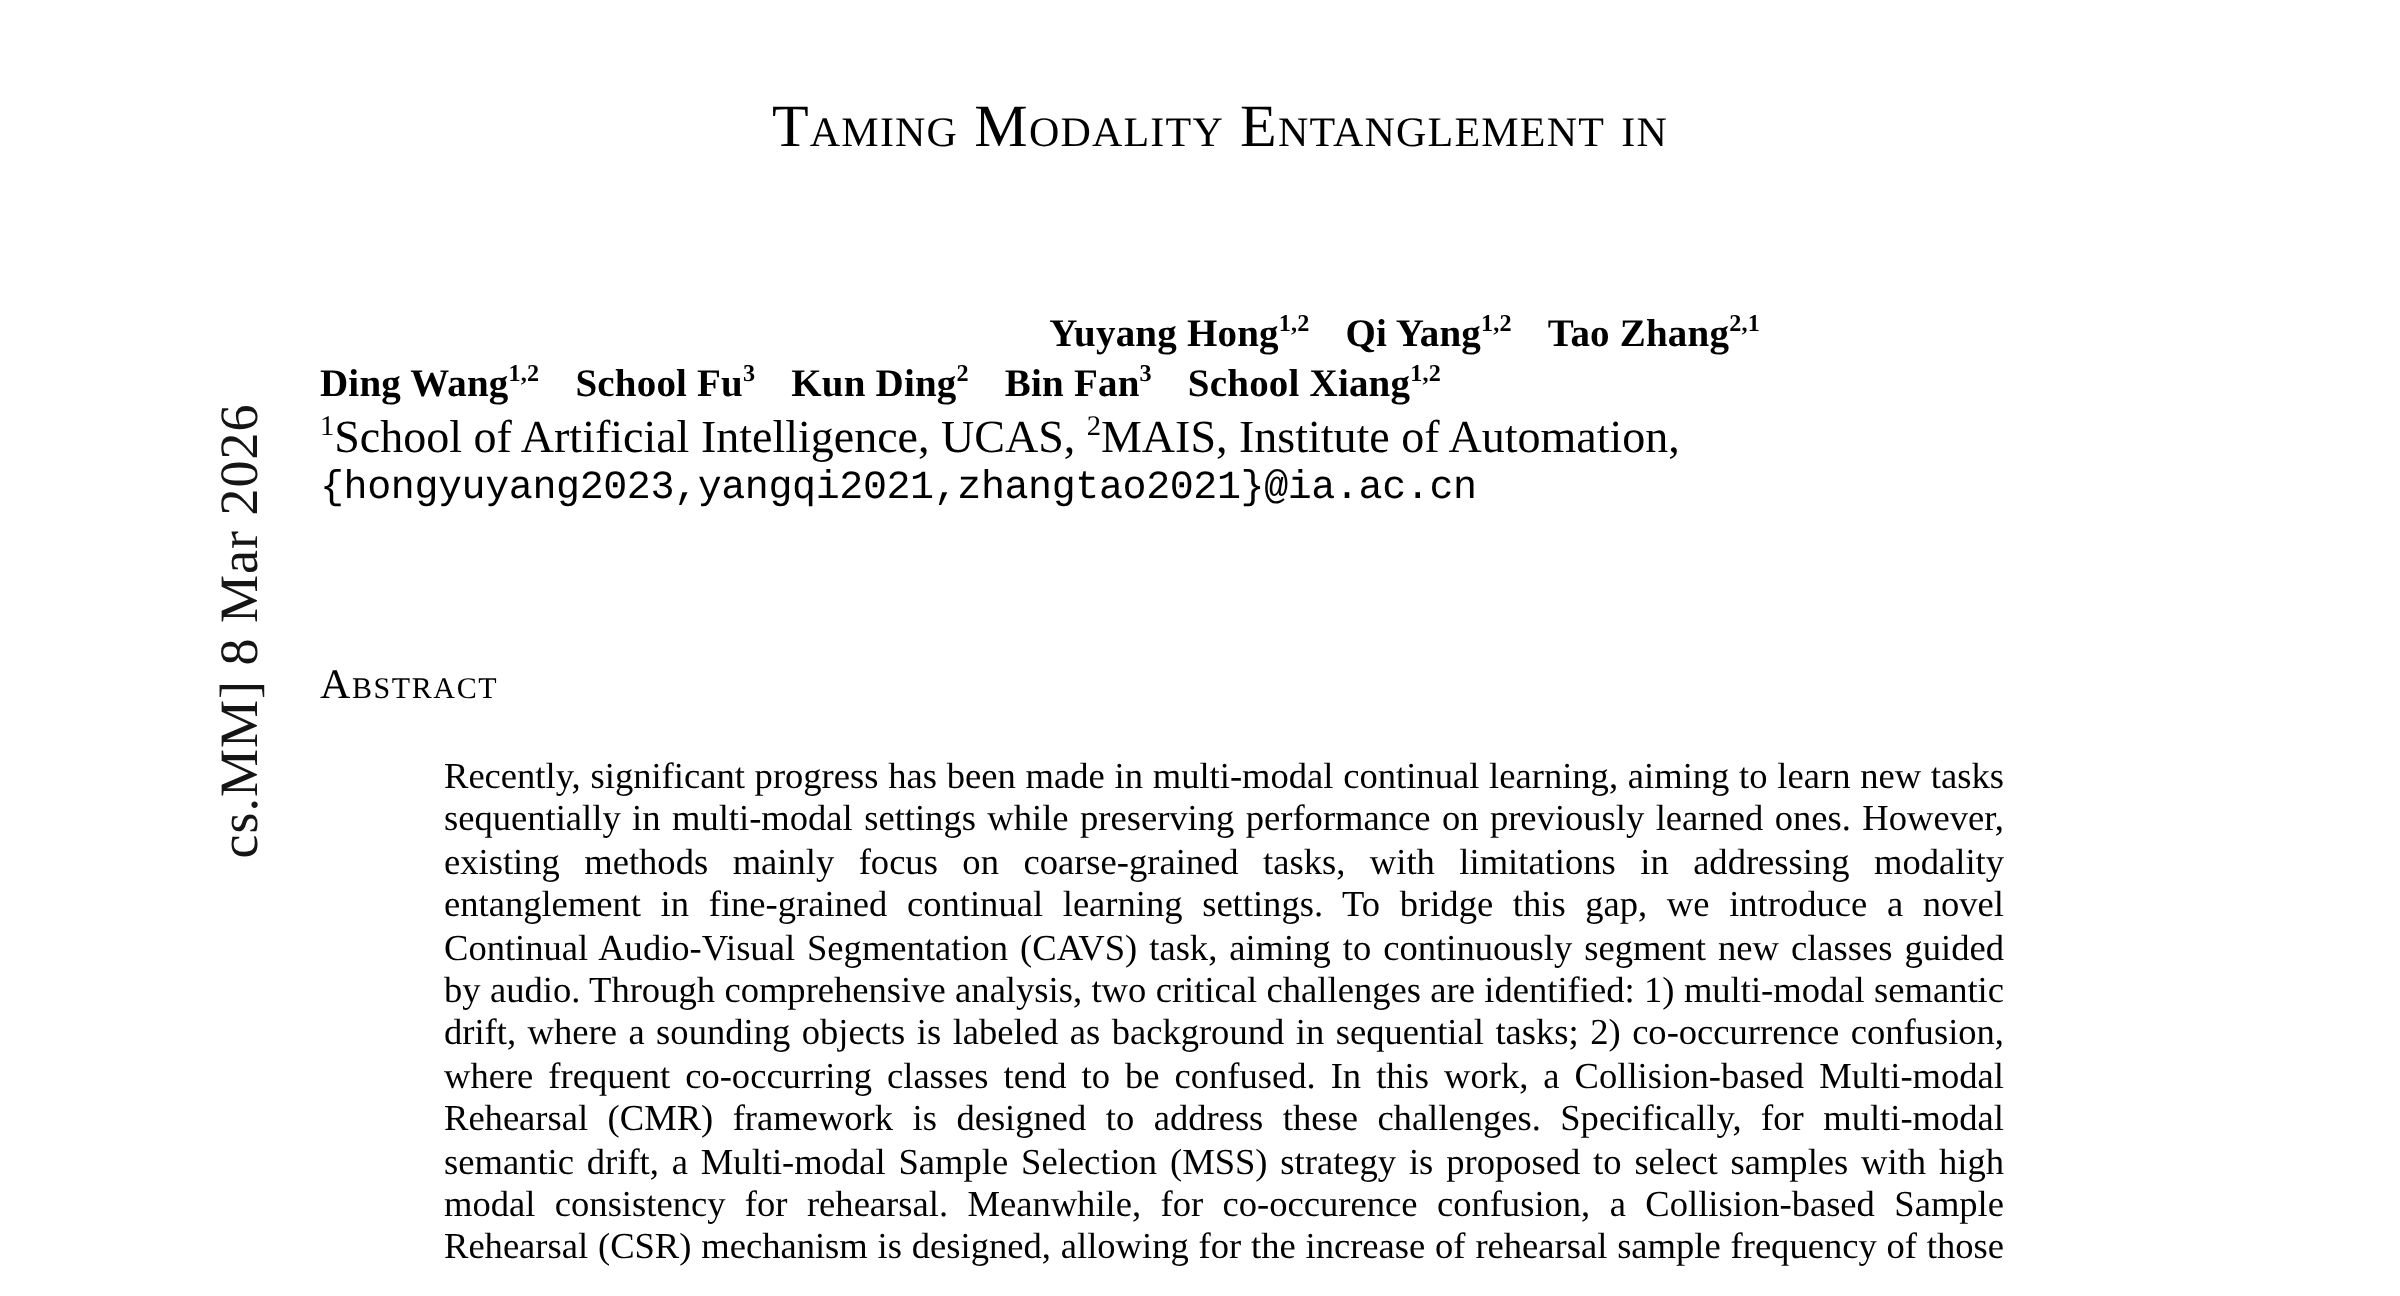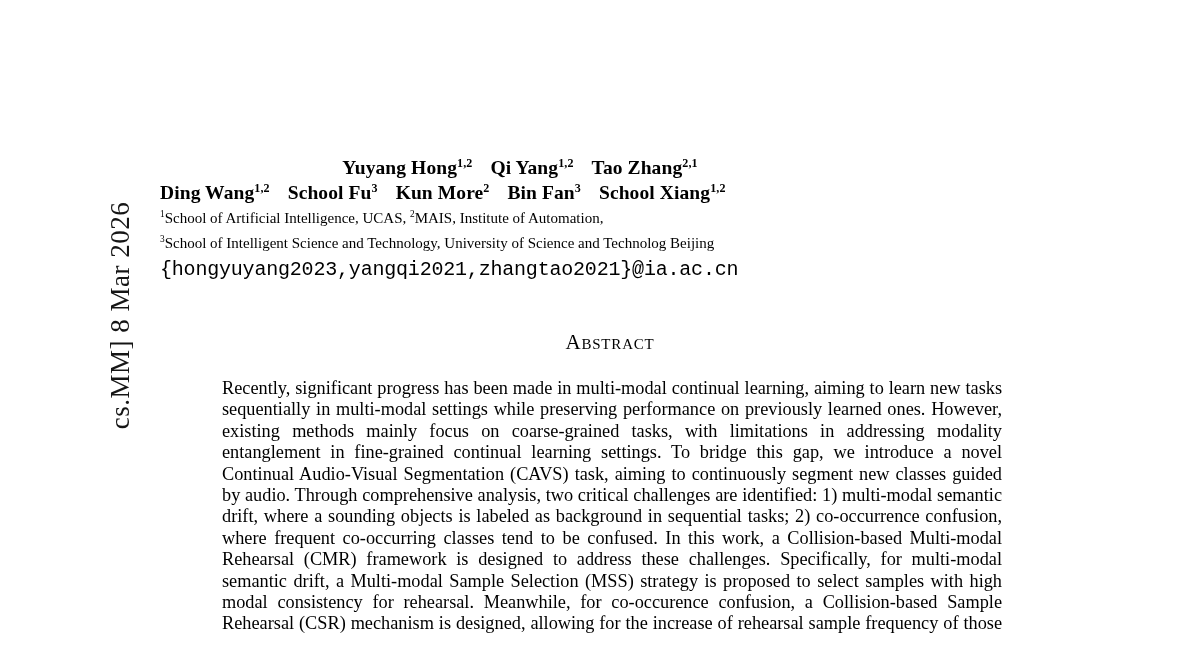--- a/index.html
+++ b/index.html
@@ -62,56 +62,55 @@
     top: 155px;
     width: 900px;
   }
   .author-row {
     font-size: 19.5px;
     font-weight: bold;
     line-height: 25px;
     letter-spacing: 0.1px;
   }
   .author-row.row1 {
-    text-align: center;
+    text-align: right;
     padding-right: 180px;
   }
   .author-row .sep {
     display: inline-block;
     width: 18px;
   }
   sup {
     font-size: 0.62em;
     vertical-align: super;
     font-weight: bold;
     line-height: 0;
   }
   .affil {
-    font-size: 15px;
+    font-size: 23px;
     line-height: 23px;
     font-weight: normal;
     margin-top: 2px;
   }
   .affil sup {
     font-weight: normal;
   }
   .email {
     font-family: "Liberation Mono", monospace;
     font-size: 20px;
     line-height: 23px;
     margin-top: 3px;
     letter-spacing: -0.2px;
   }
 
   .abstract-heading {
     position: absolute;
     left: 160px;
     top: 330px;
     width: 900px;
-    text-align: center;
     font-variant: small-caps;
     font-size: 21px;
     letter-spacing: 0.8px;
   }
 
   .abstract-body {
     position: absolute;
     left: 222px;
     top: 378px;
     width: 780px;
@@ -134,31 +133,31 @@
   }
 </style>
 </head>
 <body>
 
 <div class="page">
 
   <div class="arxiv-stamp">cs.MM]  8 Mar 2026</div>
 
   <div class="title-block">
+    <div class="title-line">Taming Modality Entanglement in</div>
   </div>
 
   <div class="authors-block">
     <div class="author-row row1">
       <span>Yuyang Hong</span><sup>1,2</sup><span class="sep"></span><span>Qi Yang</span><sup>1,2</sup><span class="sep"></span><span>Tao Zhang</span><sup>2,1</sup>
     </div>
     <div class="author-row">
-      <span>Ding Wang</span><sup>1,2</sup><span class="sep"></span><span>School Fu</span><sup>3</sup><span class="sep"></span><span>Kun More</span><sup>2</sup><span class="sep"></span><span>Bin Fan</span><sup>3</sup><span class="sep"></span><span>School Xiang</span><sup>1,2</sup>
+      <span>Ding Wang</span><sup>1,2</sup><span class="sep"></span><span>School Fu</span><sup>3</sup><span class="sep"></span><span>Kun Ding</span><sup>2</sup><span class="sep"></span><span>Bin Fan</span><sup>3</sup><span class="sep"></span><span>School Xiang</span><sup>1,2</sup>
     </div>
     <div class="affil"><sup>1</sup><span>School of Artificial Intelligence, UCAS, </span><sup>2</sup><span>MAIS, Institute of Automation,</span></div>
-    <div class="affil"><sup>3</sup><span>School of Intelligent Science and Technology, University of Science and Technolog Beijing</span></div>
     <div class="email">{hongyuyang2023,yangqi2021,zhangtao2021}@ia.ac.cn</div>
   </div>
 
   <div class="abstract-heading">Abstract</div>
 
   <div class="abstract-body">
     <p>Recently, significant progress has been made in multi-modal continual learning, aiming to learn new tasks sequentially in multi-modal settings while preserving performance on previously learned ones. However, existing methods mainly focus on coarse-grained tasks, with limitations in addressing modality entanglement in fine-grained continual learning settings. To bridge this gap, we introduce a novel Continual Audio-Visual Segmentation (CAVS) task, aiming to continuously segment new classes guided by audio. Through comprehensive analysis, two critical challenges are identified: 1) multi-modal semantic drift, where a sounding objects is labeled as background in sequential tasks; 2) co-occurrence confusion, where frequent co-occurring classes tend to be confused. In this work, a Collision-based Multi-modal Rehearsal (CMR) framework is designed to address these challenges. Specifically, for multi-modal semantic drift, a Multi-modal Sample Selection (MSS) strategy is proposed to select samples with high modal consistency for rehearsal. Meanwhile, for co-occurence confusion, a Collision-based Sample Rehearsal (CSR) mechanism is designed, allowing for the increase of rehearsal sample frequency of those confusable classes during training process. More</p>
   </div>
 
   <div class="clip-bottom"></div>

